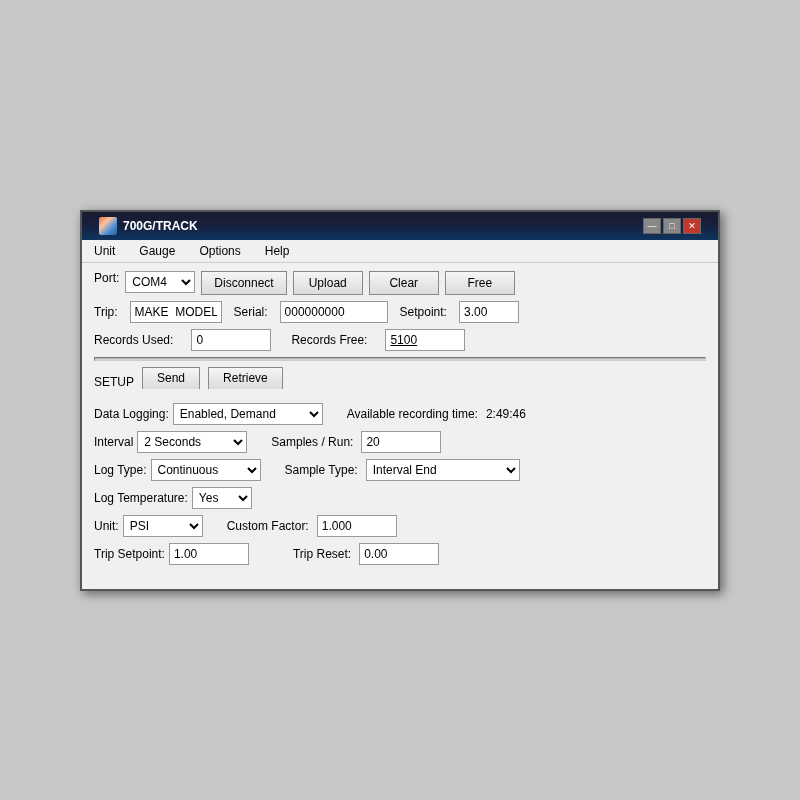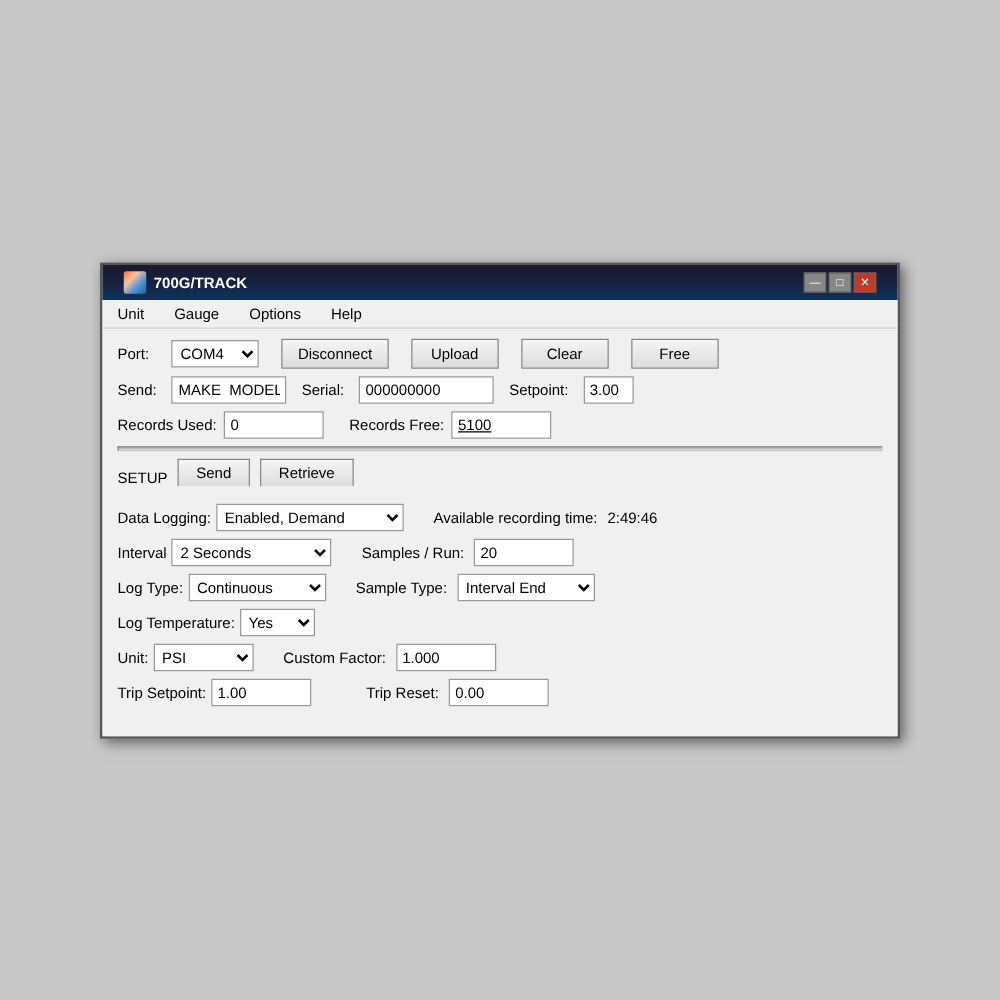--- a/index.html
+++ b/index.html
@@ -155,34 +155,34 @@
     .records-row {
       display: flex;
       align-items: center;
       gap: 20px;
       margin-bottom: 6px;
     }
 
     .records-group {
       display: flex;
       align-items: center;
-      gap: 6px;
+      gap: 18px;
     }
 
     .model-serial-row {
       display: flex;
       align-items: center;
       gap: 12px;
       margin-bottom: 6px;
     }
 
     .top-buttons-row {
       display: flex;
-      align-items: center;
-      gap: 18px;
+      align-items: flex-start;
+      gap: 6px;
       margin-bottom: 6px;
     }
 
     .tab-btn {
       border: 1px solid #888;
       border-bottom: none;
       background: linear-gradient(to bottom, #f5f5f5, #dcdcdc);
       padding: 2px 14px;
       font-size: 12px;
       cursor: pointer;
@@ -223,26 +223,26 @@
         <option>COM2</option>
         <option>COM3</option>
       </select>
       <button class="btn">Disconnect</button>
       <button class="btn">Upload</button>
       <button class="btn">Clear</button>
       <button class="btn">Free</button>
     </div>
 
     <div class="model-serial-row">
-      <label>Send:</label>
+      <label>Trip:</label>
       <input class="field-input" style="width: 92px;" type="text" value="MAKE  MODEL">
       <label>Serial:</label>
       <input class="field-input" style="width: 108px;" type="text" value="000000000">
       <label>Setpoint:</label>
-      <input class="field-input" style="width: 40px;" type="text" value="3.00">
+      <input class="field-input" style="width: 60px;" type="text" value="3.00">
     </div>
 
     <div class="records-row">
       <div class="records-group">
         <label>Records Used:</label>
         <input class="field-input" style="width: 80px;" type="text" value="0">
       </div>
       <div class="records-group">
         <label>Records Free:</label>
         <input class="field-input" style="width: 80px; text-decoration: underline;" type="text" value="5100">
@@ -265,38 +265,38 @@
           <option>Enabled, Demand</option>
           <option>Enabled, Auto</option>
           <option>Disabled</option>
         </select>
         <span style="margin-left:20px;">Available recording time:</span>
         <span style="margin-left:4px;">2:49:46</span>
       </div>
 
       <div class="row">
         <label>Interval</label>
-        <select class="field-select" style="width:128px;">
+        <select class="field-select" style="width:110px;">
           <option>2 Seconds</option>
           <option>1 Second</option>
           <option>5 Seconds</option>
           <option>10 Seconds</option>
         </select>
         <span style="margin-left:20px;">Samples / Run:</span>
         <input class="field-input" style="width: 80px; margin-left: 4px;" type="text" value="20">
       </div>
 
       <div class="row">
         <label>Log Type:</label>
         <select class="field-select" style="width:110px;">
           <option>Continuous</option>
           <option>Snapshot</option>
         </select>
         <span style="margin-left:20px;">Sample Type:</span>
-        <select class="field-select" style="width:110px; margin-left:4px;">
+        <select class="field-select" style="width:154px; margin-left:4px;">
           <option>Interval End</option>
           <option>Average</option>
           <option>Peak</option>
         </select>
       </div>
 
       <div class="row">
         <label>Log Temperature:</label>
         <select class="field-select" style="width:60px;">
           <option>Yes</option>

